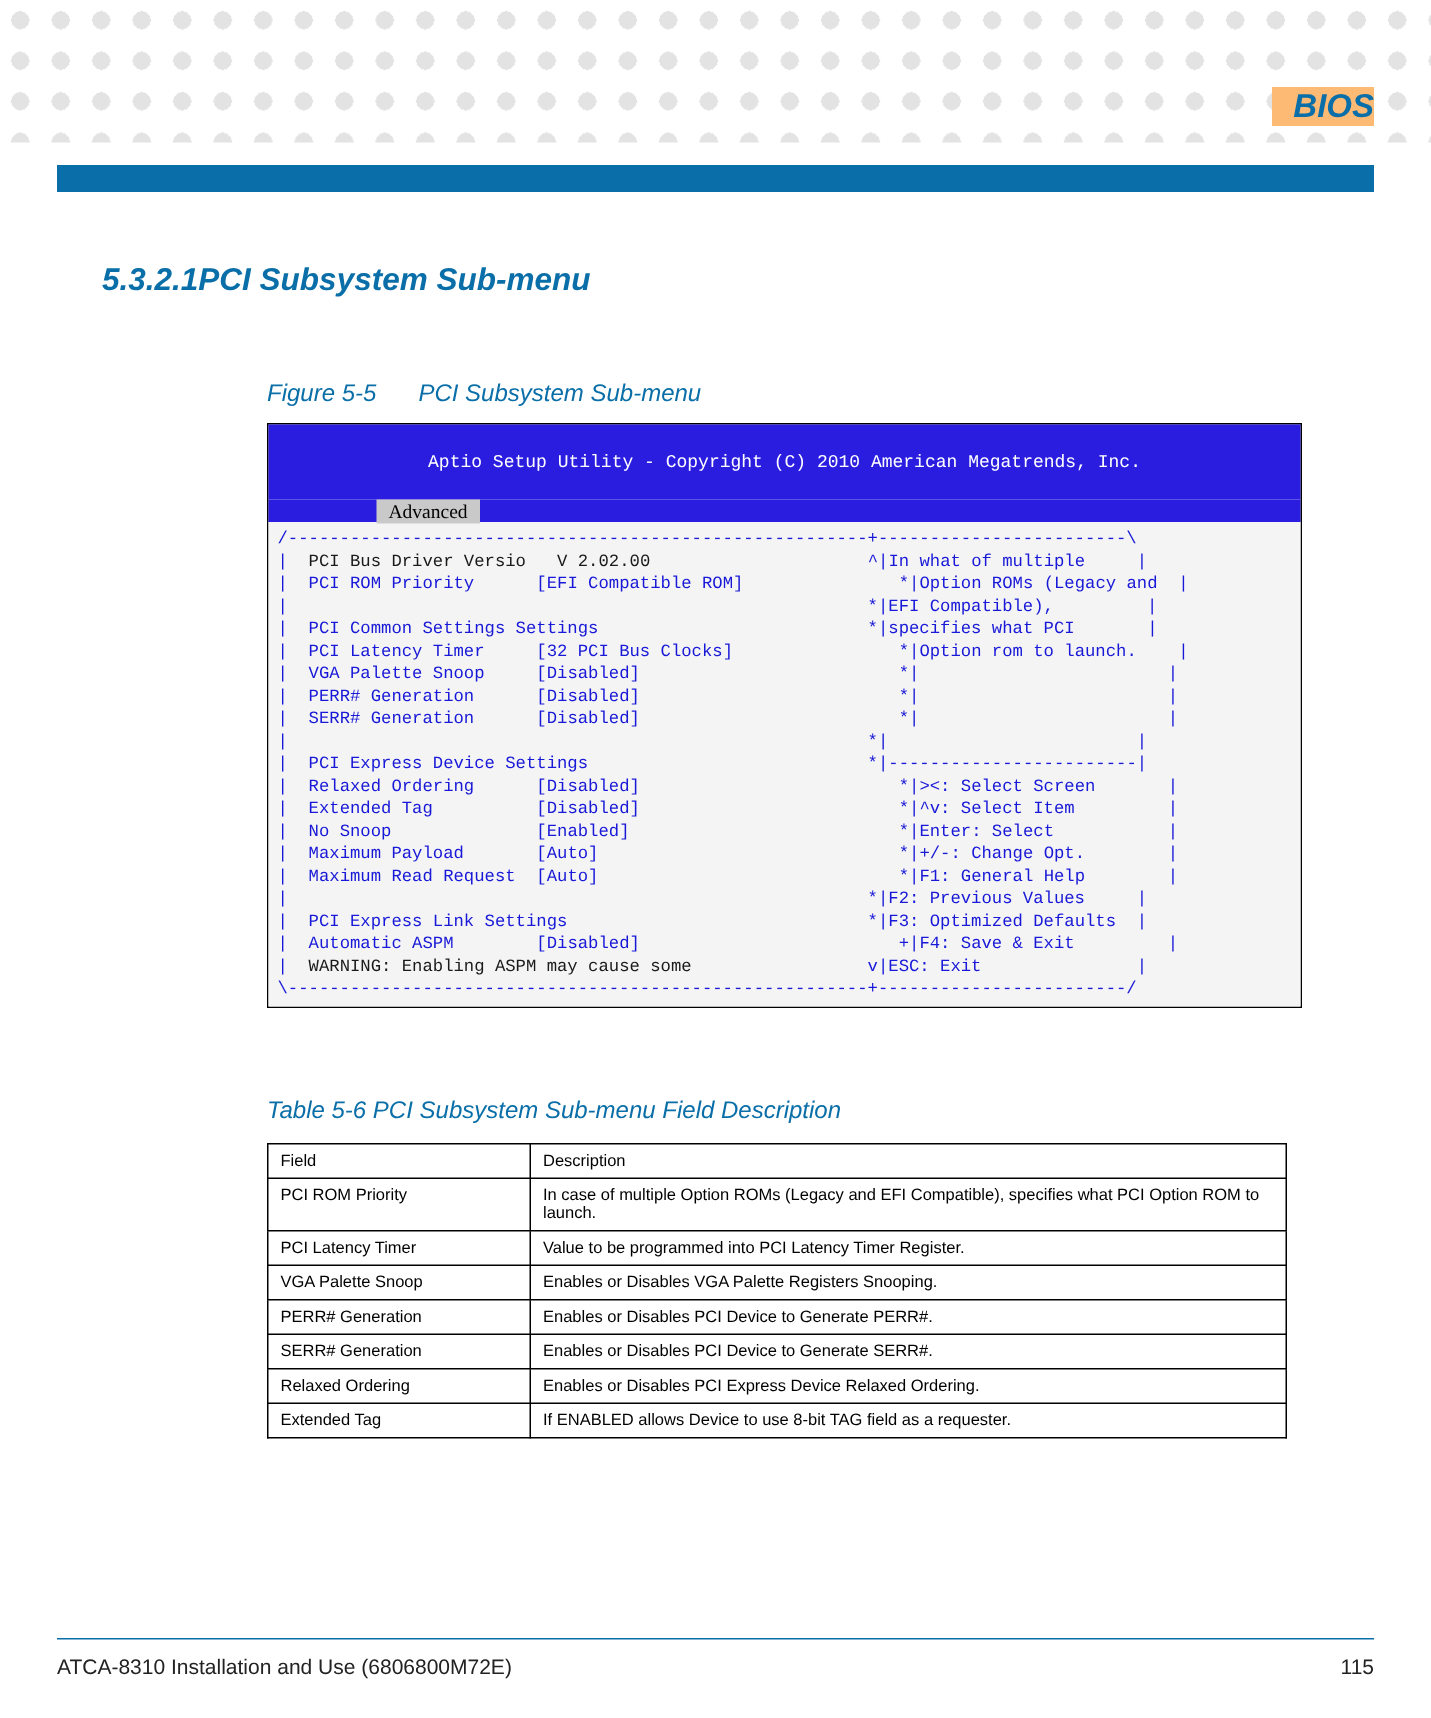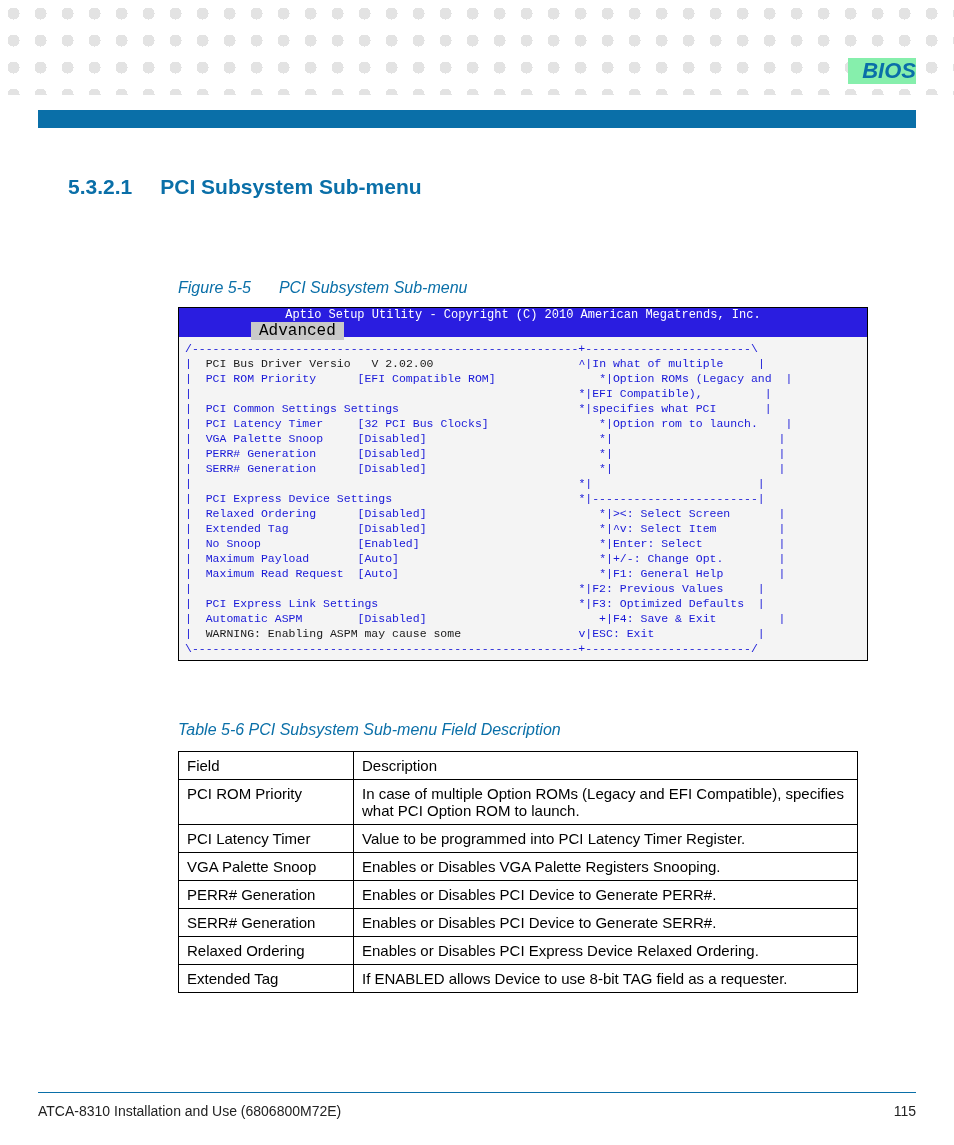--- a/index.html
+++ b/index.html
@@ -20,44 +20,44 @@
     background-position: 0 0;
   }
   .chapter-label {
     position: absolute;
     top: 58px;
     right: 38px;
     font-size: 22px;
     font-weight: 600;
     font-style: italic;
     color: #0a6fa8;
-    background: #86efac;
+    background: #fdba74;
     padding-left: 14px;
   }
   .blue-bar {
     position: absolute;
     top: 110px;
     left: 38px;
     right: 38px;
     height: 18px;
     background: #0a6fa8;
   }
   .content {
     position: absolute;
     top: 175px;
     left: 68px;
     right: 68px;
   }
   .section-head {
     color: #0a6fa8;
     font-size: 21px;
     font-weight: 600;
-    margin-bottom: 80px;
+    margin-bottom: 55px;
     display: flex;
-    gap: 28px;
+    font-style: italic;
   }
   .fig-caption, .tbl-caption {
     color: #0a6fa8;
     font-style: italic;
     font-size: 16px;
     margin-left: 110px;
     margin-bottom: 10px;
   }
   .fig-caption span.num { margin-right: 28px; }
   .tbl-caption { margin-bottom: 12px; }
@@ -65,49 +65,49 @@
     margin-left: 110px;
     width: 690px;
     border: 1px solid #000;
   }
   .bios-header, .bios-footer {
     background: #2a1de0;
     color: #fff;
     font-family: "Courier New", monospace;
     font-size: 12px;
     text-align: center;
-    padding: 0 0;
+    padding: 18px 0;
   }
   .bios-tab-row { background: #2a1de0; height: 15px; position: relative; }
   .bios-tab {
     position: absolute;
     left: 72px;
     background: #c9c9c9;
     color: #000;
-    font-family: Liberation Mono, monospace;
-    font-size: 16px;
+    font-family: Liberation Serif, serif;
+    font-size: 13px;
     padding: 0 8px;
   }
   .bios-body {
     background: #f4f4f4;
     font-family: "Courier New", monospace;
     font-size: 11.5px;
     line-height: 15px;
     color: #1a1a1a;
     padding: 4px 6px;
     white-space: pre;
     overflow: hidden;
   }
   .bios-body .b { color: #1818d8; }
   .bios-body .g { color: #1a1a1a; }
   .desc-table {
     margin-left: 110px;
     width: 680px;
     border-collapse: collapse;
-    font-size: 15px;
+    font-size: 11px;
     color: #000;
   }
   .desc-table td {
     border: 1px solid #000;
     padding: 5px 8px;
     vertical-align: top;
   }
   .desc-table .col1 { width: 175px; }
   .footer-rule {
     position: absolute;

